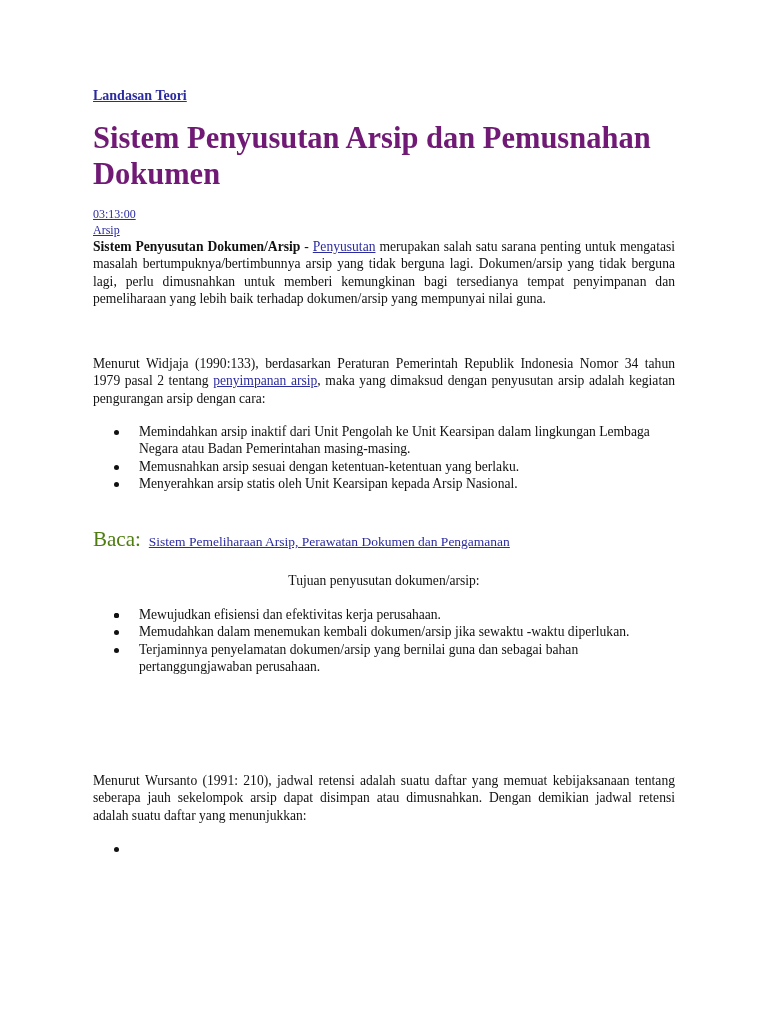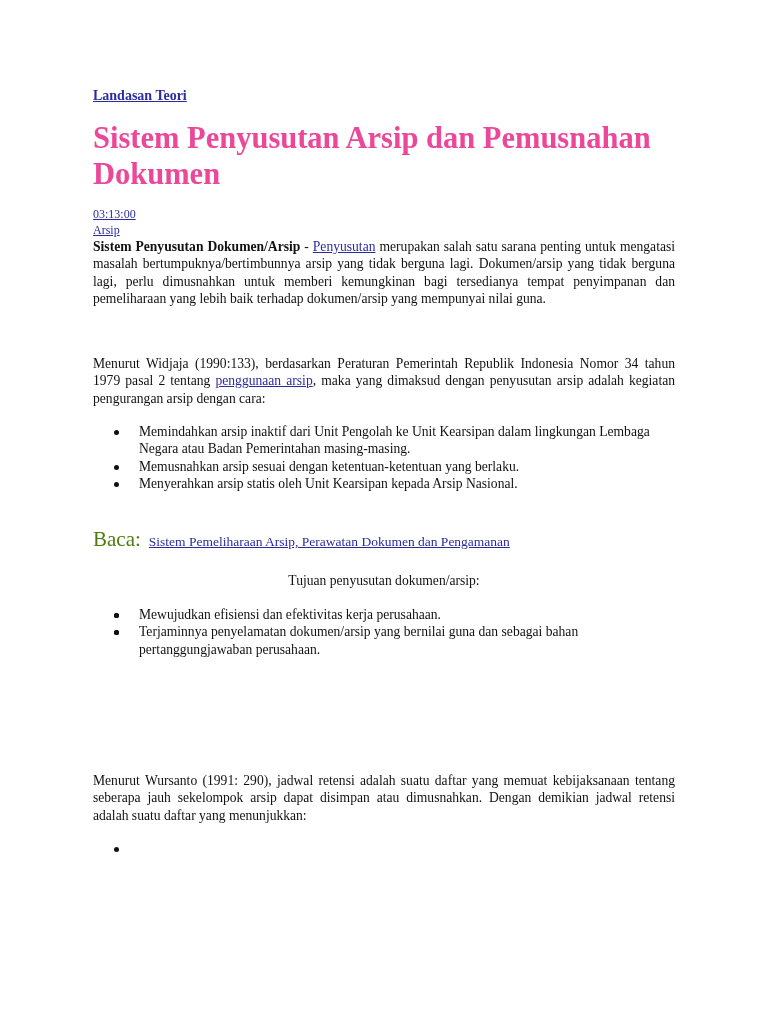--- a/index.html
+++ b/index.html
@@ -6,21 +6,21 @@
     body {
       width: 768px; height: 1024px; overflow: hidden; position: relative;
       font-family: "Liberation Serif", "DejaVu Serif", serif;
       color: #111111;
     }
     .page { position: absolute; left: 93px; top: 0; width: 582px; }
     a { color: #2b2ba0; text-decoration: underline; }
     .cat-link { position: absolute; top: 88px; left: 0; font-size: 14px; font-weight: bold; }
     .title {
       position: absolute; top: 120px; left: 0; width: 590px;
-      font-size: 30.5px; font-weight: bold; line-height: 36px; margin: 0; color: #ec4899;
+      font-size: 30.5px; font-weight: bold; line-height: 36px; margin: 0; color: #701a75;
     }
     .meta { position: absolute; top: 206px; left: 0; font-size: 12px; line-height: 16px; }
     .meta a { display: block; }
     .para {
       position: absolute; left: 0; width: 582px; font-size: 13.6px; line-height: 17.4px;
       text-align: justify; margin: 0;
     }
     .p1 { top: 238px; }
     .p2 { top: 355px; }
     .p3 { top: 572px; text-align: center; }
@@ -50,41 +50,41 @@
 
   <h1 class="title">Sistem Penyusutan Arsip dan Pemusnahan Dokumen</h1>
 
   <div class="meta">
     <a href="#">03:13:00</a>
     <a href="#">Arsip</a>
   </div>
 
   <p class="para p1"><b>Sistem Penyusutan Dokumen/Arsip</b><span> - </span><a href="#">Penyusutan</a><span> merupakan salah satu sarana penting untuk mengatasi masalah bertumpuknya/bertimbunnya arsip yang tidak berguna lagi. Dokumen/arsip yang tidak berguna lagi, perlu dimusnahkan untuk memberi kemungkinan bagi tersedianya tempat penyimpanan dan pemeliharaan yang lebih baik terhadap dokumen/arsip yang mempunyai nilai guna.</span></p>
 
-  <p class="para p2"><span>Menurut Widjaja (1990:133), berdasarkan Peraturan Pemerintah Republik Indonesia Nomor 34 tahun 1979 pasal 2 tentang </span><a href="#">penggunaan arsip</a><span>, maka yang dimaksud dengan penyusutan arsip adalah kegiatan pengurangan arsip dengan cara:</span></p>
+  <p class="para p2"><span>Menurut Widjaja (1990:133), berdasarkan Peraturan Pemerintah Republik Indonesia Nomor 34 tahun 1979 pasal 2 tentang </span><a href="#">penyimpanan arsip</a><span>, maka yang dimaksud dengan penyusutan arsip adalah kegiatan pengurangan arsip dengan cara:</span></p>
 
   <ul class="bul l1">
     <li><span class="dot"></span><span>Memindahkan arsip inaktif dari Unit Pengolah ke Unit Kearsipan dalam lingkungan Lembaga Negara atau Badan Pemerintahan masing-masing.</span></li>
     <li><span class="dot"></span><span>Memusnahkan arsip sesuai dengan ketentuan-ketentuan yang berlaku.</span></li>
     <li><span class="dot"></span><span>Menyerahkan arsip statis oleh Unit Kearsipan kepada Arsip Nasional.</span></li>
   </ul>
 
   <div class="baca">
     <span class="lbl">Baca:</span>
     <a href="#">Sistem Pemeliharaan Arsip, Perawatan Dokumen dan Pengamanan</a>
   </div>
 
   <p class="para p3">Tujuan penyusutan dokumen/arsip:</p>
 
   <ul class="bul l2">
     <li><span class="dot"></span></li>
     <li><span class="dot"></span><span>Mewujudkan efisiensi dan efektivitas kerja perusahaan.</span></li>
-    <li><span class="dot"></span></li>
+    <li><span class="dot"></span><span>Memudahkan dalam menemukan kembali dokumen/arsip jika sewaktu -waktu diperlukan.</span></li>
     <li><span class="dot"></span><span>Terjaminnya penyelamatan dokumen/arsip yang bernilai guna dan sebagai bahan pertanggungjawaban perusahaan.</span></li>
   </ul>
 
-  <p class="para p4">Menurut Wursanto (1991: 290), jadwal retensi adalah suatu daftar yang memuat kebijaksanaan tentang seberapa jauh sekelompok arsip dapat disimpan atau dimusnahkan.  Dengan demikian jadwal retensi adalah suatu daftar yang menunjukkan:</p>
+  <p class="para p4">Menurut Wursanto (1991: 210), jadwal retensi adalah suatu daftar yang memuat kebijaksanaan tentang seberapa jauh sekelompok arsip dapat disimpan atau dimusnahkan.  Dengan demikian jadwal retensi adalah suatu daftar yang menunjukkan:</p>
 
   <ul class="bul l3">
     <li><span class="dot"></span></li>
   </ul>
 
 </div>
 
 </body></html>

